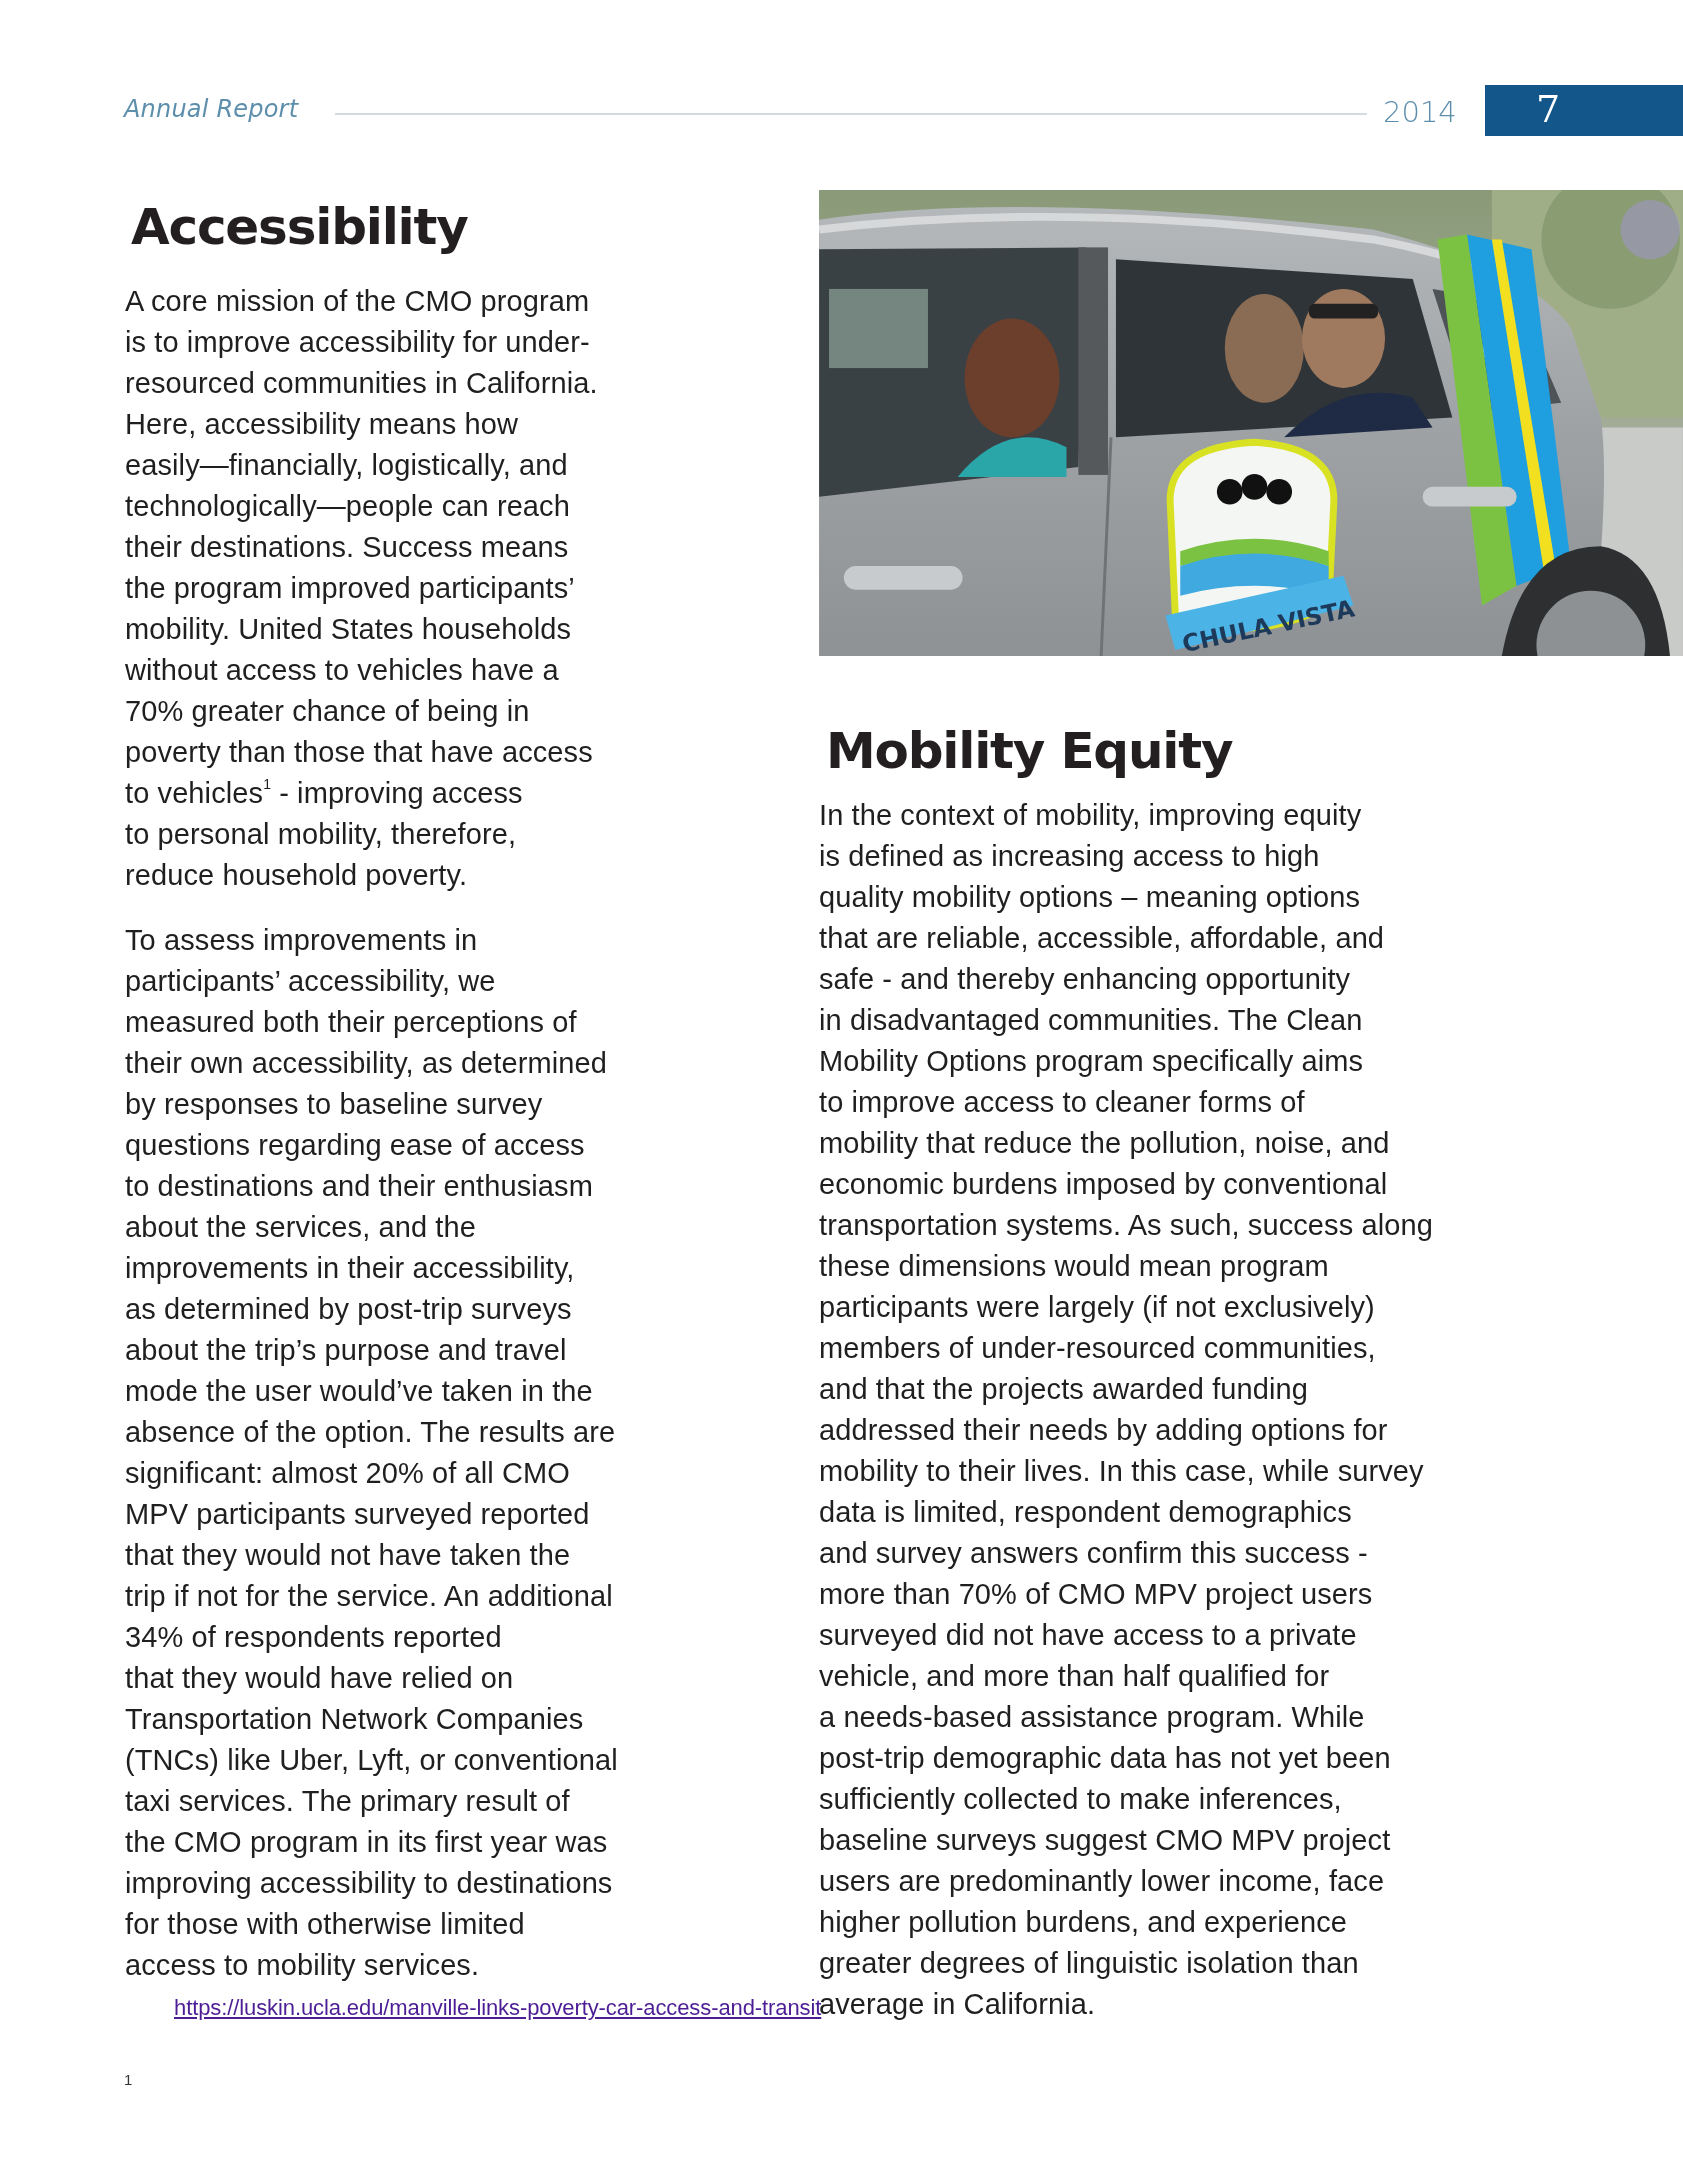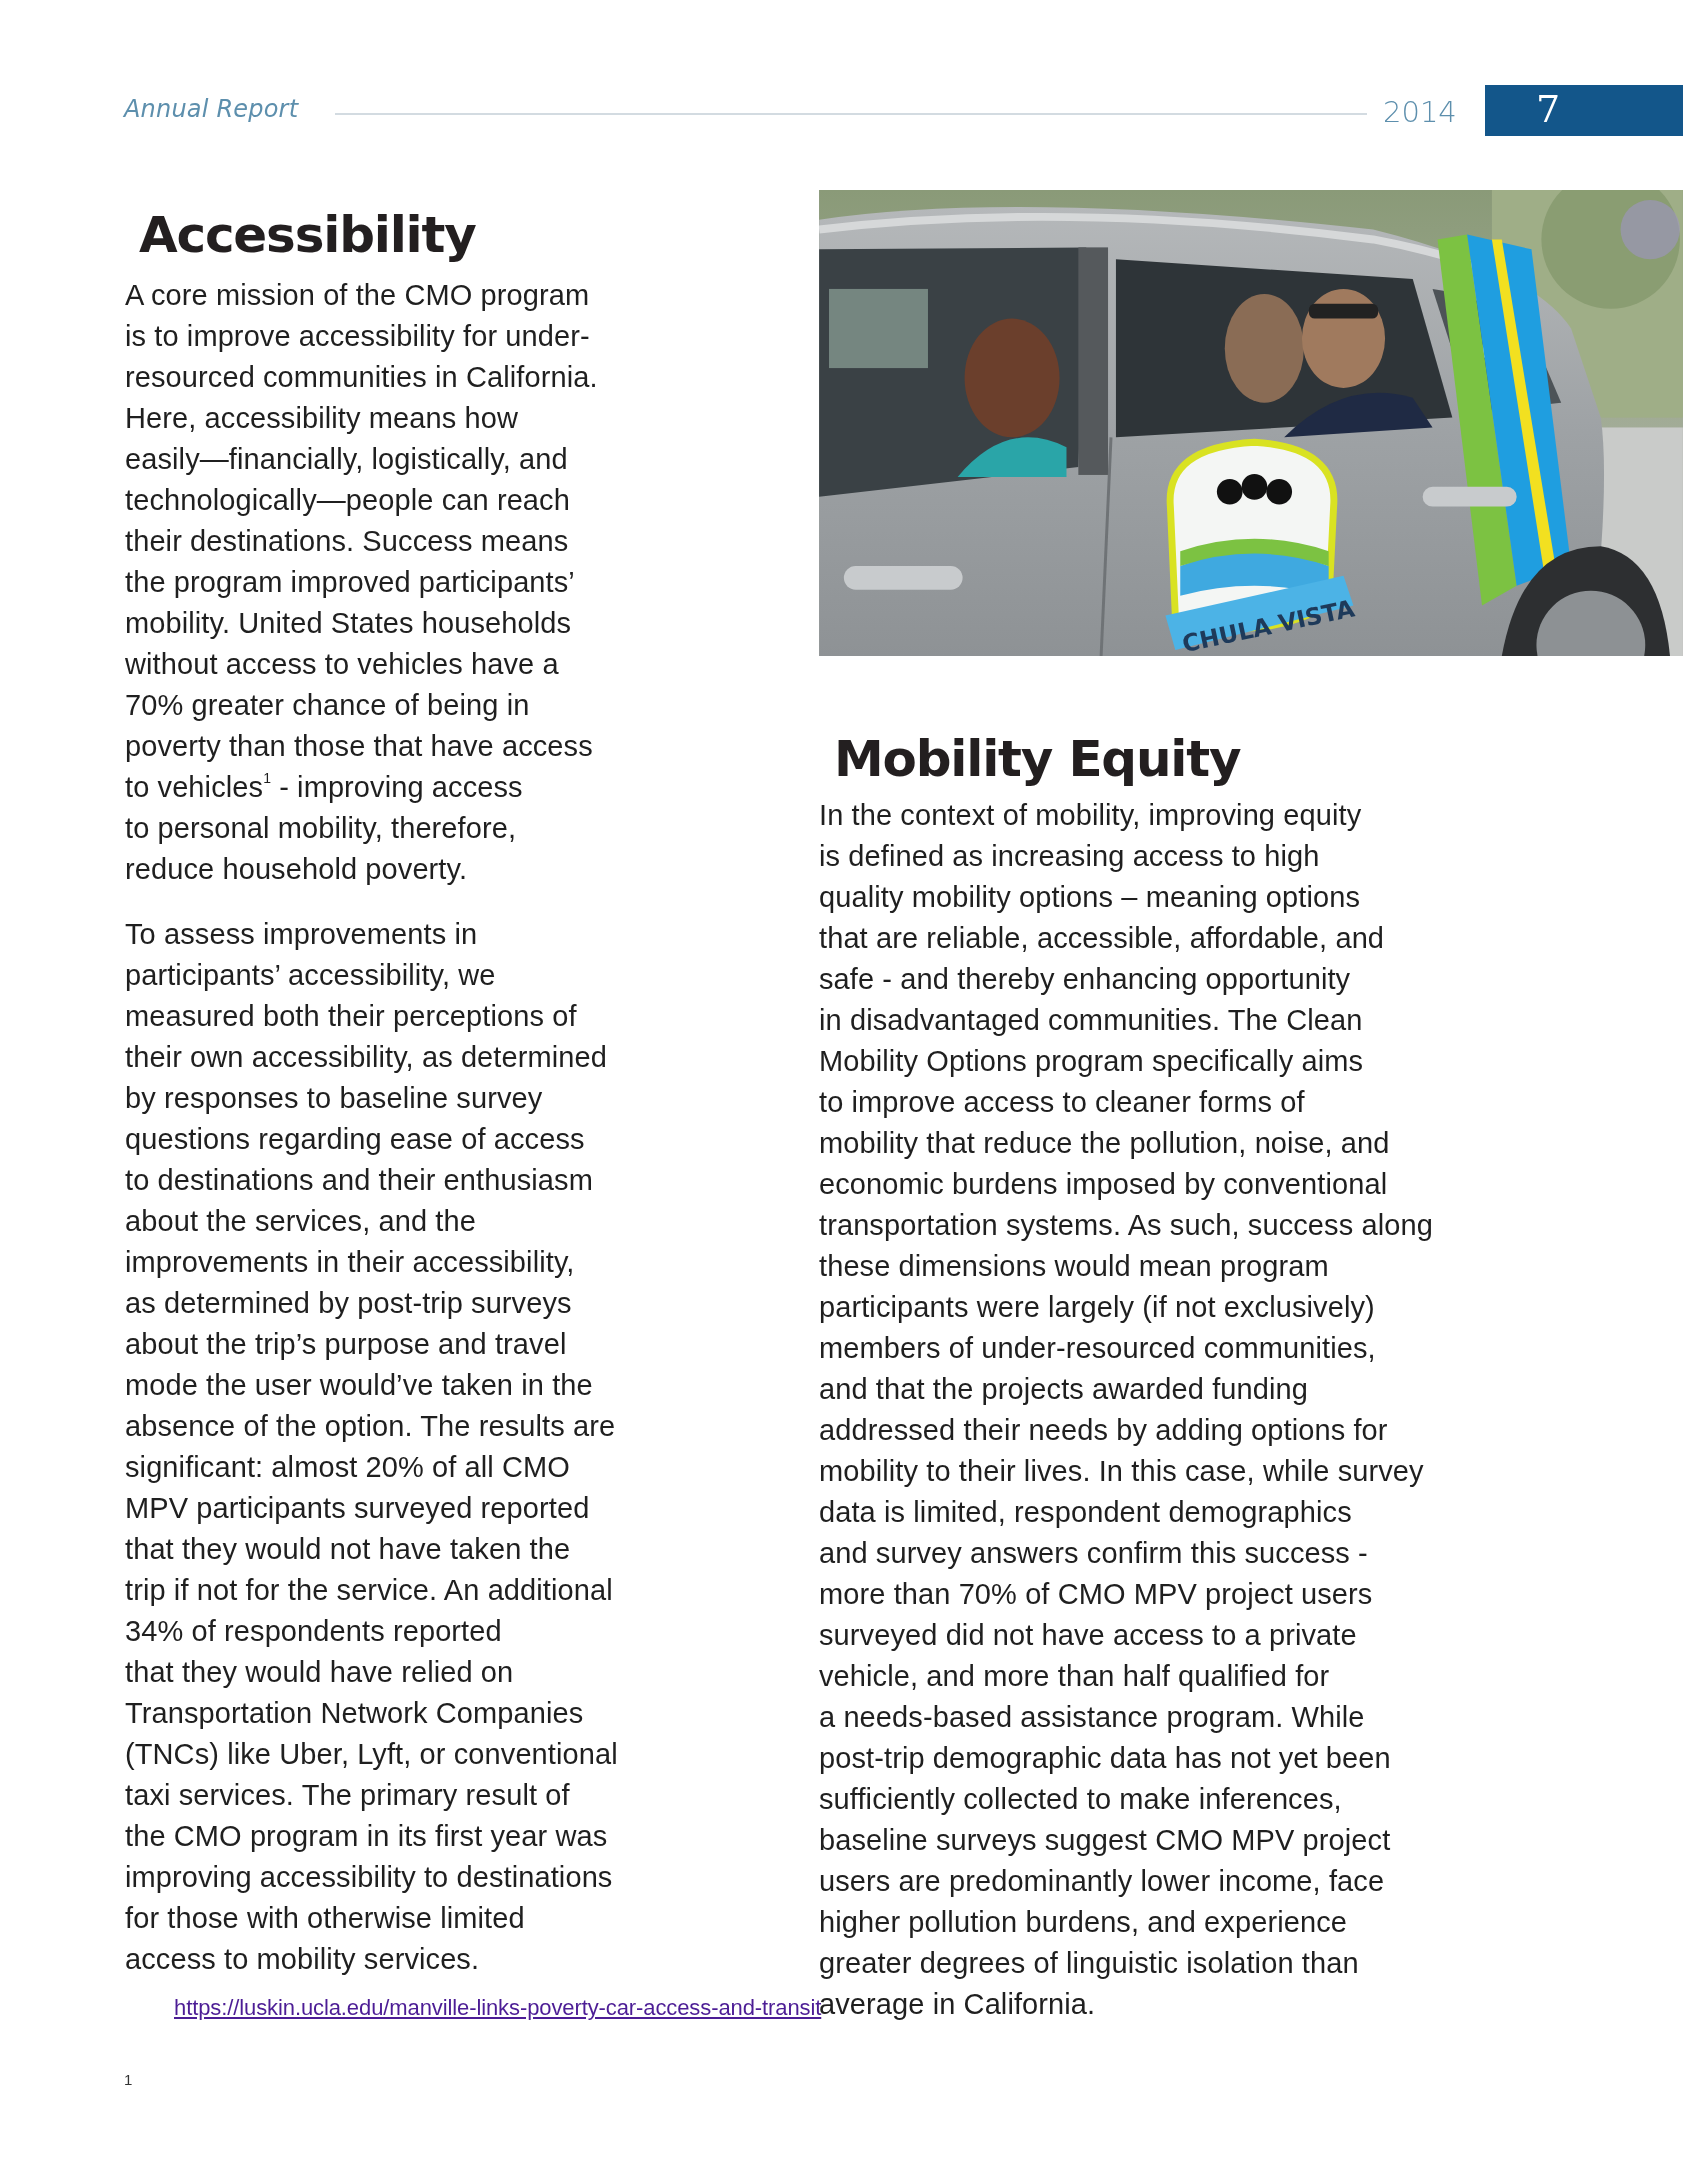--- a/index.html
+++ b/index.html
@@ -7,29 +7,29 @@
          font-family: "DejaVu Sans", sans-serif; color: #1f1f1f; }
   .header-left { position: absolute; left: 124px; top: 95px; font-size: 24px;
          font-style: italic; font-weight: 300; color: #5d8fad; letter-spacing: 0.2px;
          font-family: "DejaVu Sans", sans-serif; }
   .header-rule { position: absolute; left: 335px; top: 113px; width: 1032px; height: 2px; background: #d3dbe1; }
   .header-year { position: absolute; left: 1383px; top: 95px; font-size: 29px; color: #5d8fad;
          font-weight: 300; font-family: "DejaVu Sans", sans-serif; }
   .page-box { position: absolute; left: 1485px; top: 85px; width: 198px; height: 51px; background: #13568a; }
   .page-num { position: absolute; left: 51px; top: 2px; font-size: 38px; color: #ffffff;
          font-family: "DejaVu Serif", serif; font-weight: 300; }
-  h1 { margin: 16px; position: absolute; font-family: "DejaVu Sans", sans-serif; font-weight: 900;
+  h1 { margin: 8px; position: absolute; font-family: "DejaVu Sans", sans-serif; font-weight: 900;
        font-size: 50px; color: #231f20; letter-spacing: -1.2px; }
   .h-access { left: 123px; top: 190px; }
   .h-equity { left: 818px; top: 714px; }
   .col { position: absolute; font-size: 29px; line-height: 41px; color: #1f1f1f;
          font-family: "Liberation Sans", sans-serif; font-weight: 400; letter-spacing: 0.1px; }
   .col p { margin: 0; white-space: nowrap; }
   .col .line { display: block; }
-  .col-left { left: 125px; top: 275px; }
+  .col-left { left: 125px; top: 281px; }
   .col-left .para2 { margin-top: 24px; }
   .col-right { left: 819px; top: 795px; }
   sup { font-size: 14px; vertical-align: 14px; line-height: 0; }
   .photo { position: absolute; left: 819px; top: 190px; width: 864px; height: 466px; overflow: hidden; background: #a4a8ab; }
   .footnote-num { position: absolute; left: 124px; top: 2071px; font-size: 15px; color: #333; font-family: "Liberation Sans", sans-serif; }
   .footnote-link { position: absolute; left: 174px; top: 1995px; font-size: 22px; color: #4c1d95;
          text-decoration: underline; font-family: "Liberation Sans", sans-serif; letter-spacing: -0.1px; }
 </style>
 </head>
 <body>

